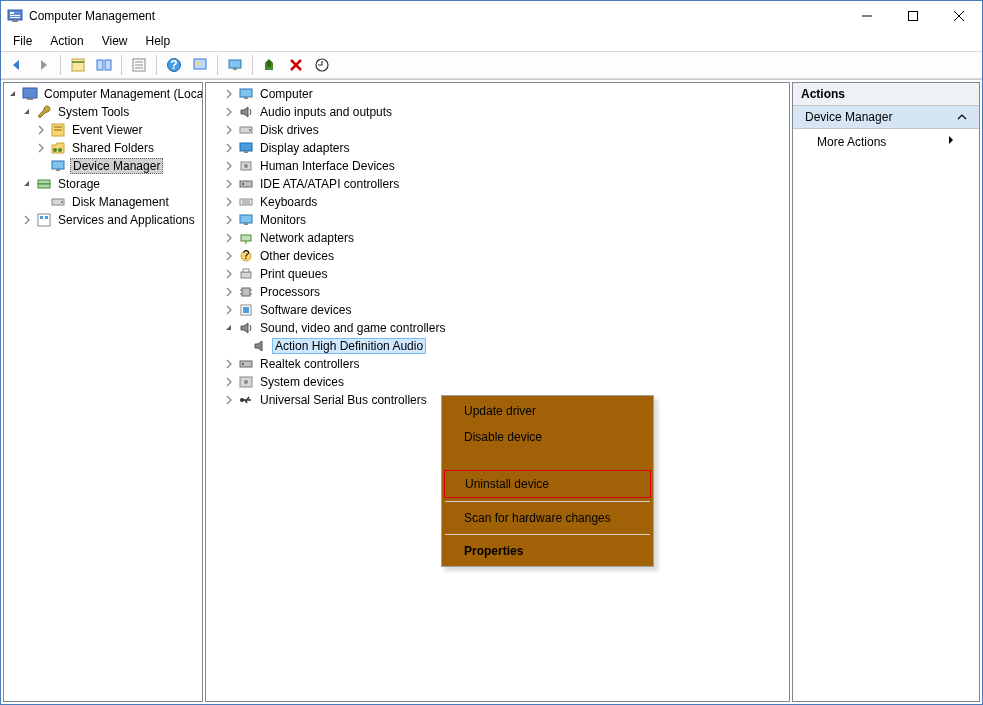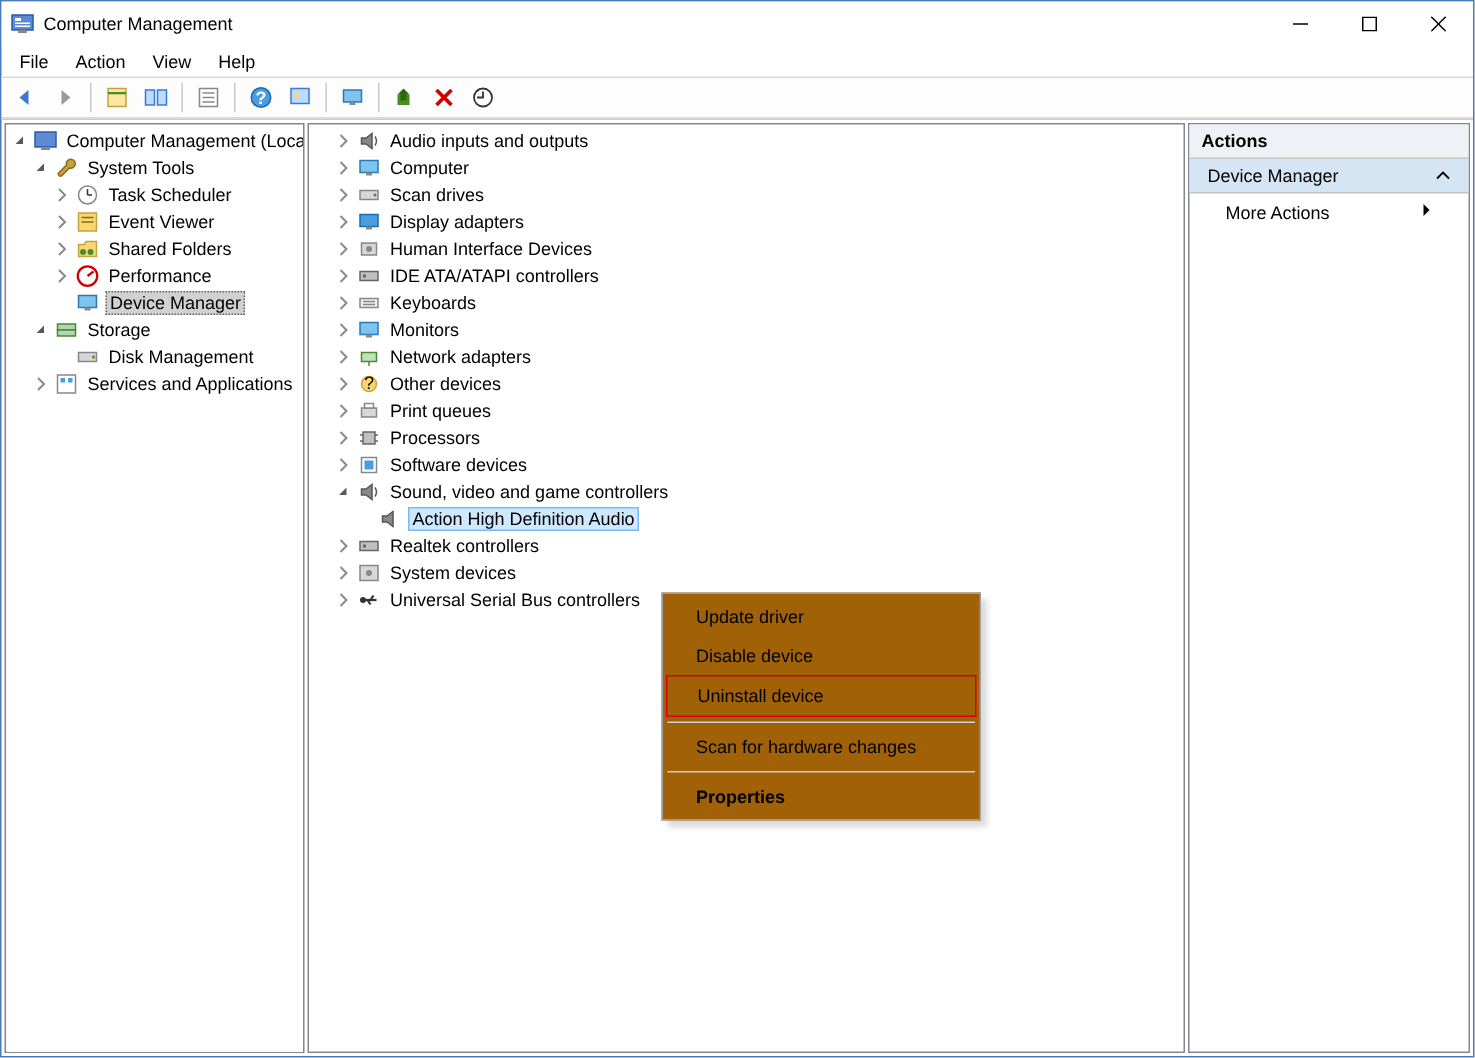--- a/index.html
+++ b/index.html
@@ -48,21 +48,21 @@
 .tree-label { padding: 0 2px; }
 .tree-label.selected-nav { background: #d1d1d1; border: 1px dotted #666; padding: 0 2px; }
 .tree-label.selected-dev { background: #cde8ff; border: 1px solid #7abaf7; padding: 0 2px; }
 .indent { display: inline-block; flex-shrink: 0; }
 
 
 .context-menu { position: absolute; background: #a16207; border: 1px solid #a0a0a0; box-shadow: 4px 4px 4px rgba(0,0,0,0.15); padding: 2px; z-index: 100; }
 .context-item { padding: 6px 40px 6px 20px; white-space: nowrap; }
 .context-item.bold { font-weight: 700; }
 .context-sep { height: 1px; background: #d0d0d0; margin: 3px 1px; }
-.highlight-box { border: 1.5px solid #d9000a; }
+.highlight-box { border: 1.5px solid #d9000a; margin-top: 20px; }
 
 svg { display: block; }
 </style>
 </head>
 <body>
 
 <div class="titlebar">
   <span class="app-icon">
     <svg viewBox="0 0 16 16">
         <rect x="1" y="2" width="14" height="10" fill="#5e8ad4" stroke="#2b5ca8"></rect>
@@ -208,36 +208,20 @@
     </div>
     <div class="tree-row">
       <span class="indent" style="width:28px"></span>
       <span class="expander">
           <svg width="10" height="10" viewBox="0 0 10 10">
             <path d="M 3 1 L 7 5 L 3 9" fill="none" stroke="#888" stroke-width="1.3"></path>
           </svg>
         </span>
       <span class="tree-icon">
           <svg viewBox="0 0 16 16">
-            <circle cx="8" cy="8" r="6" fill="#fff" stroke="#888"></circle>
-            <line x1="8" y1="8" x2="8" y2="4" stroke="#333"></line>
-            <line x1="8" y1="8" x2="11" y2="8" stroke="#333"></line>
-          </svg>
-        </span>
-      <span class="tree-label">Task Scheduler</span>
-    </div>
-    <div class="tree-row">
-      <span class="indent" style="width:28px"></span>
-      <span class="expander">
-          <svg width="10" height="10" viewBox="0 0 10 10">
-            <path d="M 3 1 L 7 5 L 3 9" fill="none" stroke="#888" stroke-width="1.3"></path>
-          </svg>
-        </span>
-      <span class="tree-icon">
-          <svg viewBox="0 0 16 16">
             <rect x="2" y="2" width="12" height="12" fill="#f9d670" stroke="#c7a33b"></rect>
             <line x1="4" y1="5" x2="12" y2="5" stroke="#8a6a1b"></line>
             <line x1="4" y1="8" x2="12" y2="8" stroke="#8a6a1b"></line>
           </svg>
         </span>
       <span class="tree-label">Event Viewer</span>
     </div>
     <div class="tree-row">
       <span class="indent" style="width:28px"></span>
       <span class="expander">
@@ -249,35 +233,20 @@
           <svg viewBox="0 0 16 16">
             <path d="M2 5 L6 5 L7 3 L14 3 L14 13 L2 13 Z" fill="#f9d670" stroke="#c7a33b"></path>
             <circle cx="5" cy="10" r="2" fill="#4a8a2a"></circle>
             <circle cx="10" cy="10" r="2" fill="#4a8a2a"></circle>
           </svg>
         </span>
       <span class="tree-label">Shared Folders</span>
     </div>
     <div class="tree-row">
       <span class="indent" style="width:28px"></span>
-      <span class="expander">
-          <svg width="10" height="10" viewBox="0 0 10 10">
-            <path d="M 3 1 L 7 5 L 3 9" fill="none" stroke="#888" stroke-width="1.3"></path>
-          </svg>
-        </span>
-      <span class="tree-icon">
-          <svg viewBox="0 0 16 16">
-            <circle cx="8" cy="8" r="6.5" fill="#fff" stroke="#d10000" stroke-width="1.5"></circle>
-            <line x1="8" y1="8" x2="12" y2="5" stroke="#d10000" stroke-width="1.5"></line>
-          </svg>
-        </span>
-      <span class="tree-label">Performance</span>
-    </div>
-    <div class="tree-row">
-      <span class="indent" style="width:28px"></span>
       <span class="expander" style="width:14px"></span>
       <span class="tree-icon">
           <svg viewBox="0 0 16 16">
             <rect x="2" y="3" width="12" height="8" fill="#7fc4ef" stroke="#2a78b6"></rect>
             <rect x="6" y="11" width="4" height="2" fill="#888"></rect>
           </svg>
         </span>
       <span class="tree-label selected-nav">Device Manager</span>
     </div>
     <div class="tree-row">
@@ -327,55 +296,55 @@
     <div id="device-categories">
         <div class="tree-row">
           <span class="indent" style="width:14px"></span>
           <span class="expander">
             <svg width="10" height="10" viewBox="0 0 10 10">
               <path d="M 3 1 L 7 5 L 3 9" fill="none" stroke="#888" stroke-width="1.3"></path>
             </svg>
           </span>
           <span class="tree-icon">
             <svg viewBox="0 0 16 16">
+              <rect x="2" y="3" width="12" height="8" fill="#7fc4ef" stroke="#2a78b6"></rect>
+              <rect x="6" y="11" width="4" height="2" fill="#888"></rect>
+            </svg>
+          </span>
+          <span class="tree-label">Computer</span>
+        </div>
+        <div class="tree-row">
+          <span class="indent" style="width:14px"></span>
+          <span class="expander">
+            <svg width="10" height="10" viewBox="0 0 10 10">
+              <path d="M 3 1 L 7 5 L 3 9" fill="none" stroke="#888" stroke-width="1.3"></path>
+            </svg>
+          </span>
+          <span class="tree-icon">
+            <svg viewBox="0 0 16 16">
               <path d="M3 6 L6 6 L10 3 L10 13 L6 10 L3 10 Z" fill="#888" stroke="#555"></path>
               <path d="M12 5 Q14 8 12 11" fill="none" stroke="#555"></path>
             </svg>
           </span>
           <span class="tree-label">Audio inputs and outputs</span>
         </div>
         <div class="tree-row">
           <span class="indent" style="width:14px"></span>
           <span class="expander">
             <svg width="10" height="10" viewBox="0 0 10 10">
               <path d="M 3 1 L 7 5 L 3 9" fill="none" stroke="#888" stroke-width="1.3"></path>
             </svg>
           </span>
           <span class="tree-icon">
             <svg viewBox="0 0 16 16">
-              <rect x="2" y="3" width="12" height="8" fill="#7fc4ef" stroke="#2a78b6"></rect>
-              <rect x="6" y="11" width="4" height="2" fill="#888"></rect>
-            </svg>
-          </span>
-          <span class="tree-label">Computer</span>
-        </div>
-        <div class="tree-row">
-          <span class="indent" style="width:14px"></span>
-          <span class="expander">
-            <svg width="10" height="10" viewBox="0 0 10 10">
-              <path d="M 3 1 L 7 5 L 3 9" fill="none" stroke="#888" stroke-width="1.3"></path>
-            </svg>
-          </span>
-          <span class="tree-icon">
-            <svg viewBox="0 0 16 16">
               <rect x="2" y="5" width="12" height="6" fill="#d7d7d7" stroke="#888"></rect>
               <circle cx="12" cy="8" r="1" fill="#4a8a2a"></circle>
             </svg>
           </span>
-          <span class="tree-label">Scan drives</span>
+          <span class="tree-label">Disk drives</span>
         </div>
         <div class="tree-row">
           <span class="indent" style="width:14px"></span>
           <span class="expander">
             <svg width="10" height="10" viewBox="0 0 10 10">
               <path d="M 3 1 L 7 5 L 3 9" fill="none" stroke="#888" stroke-width="1.3"></path>
             </svg>
           </span>
           <span class="tree-icon">
             <svg viewBox="0 0 16 16">

